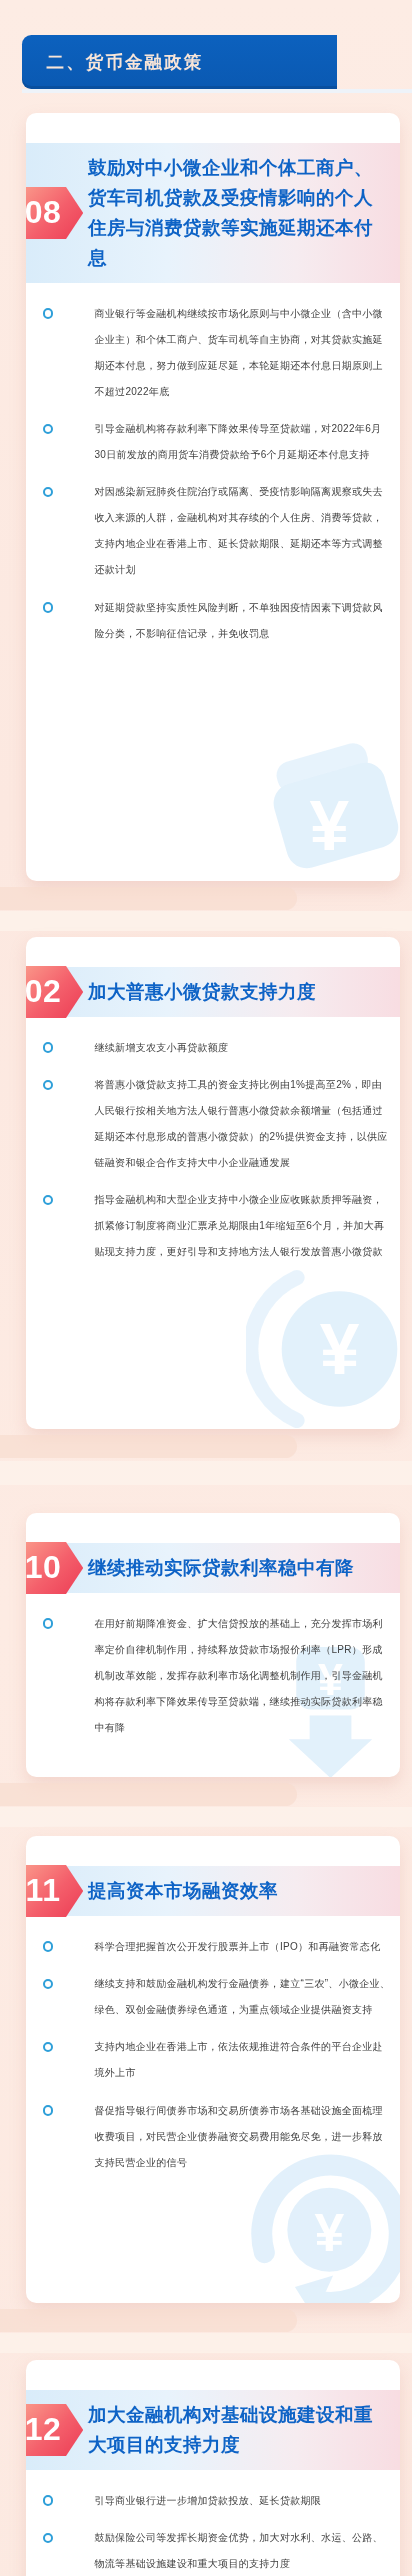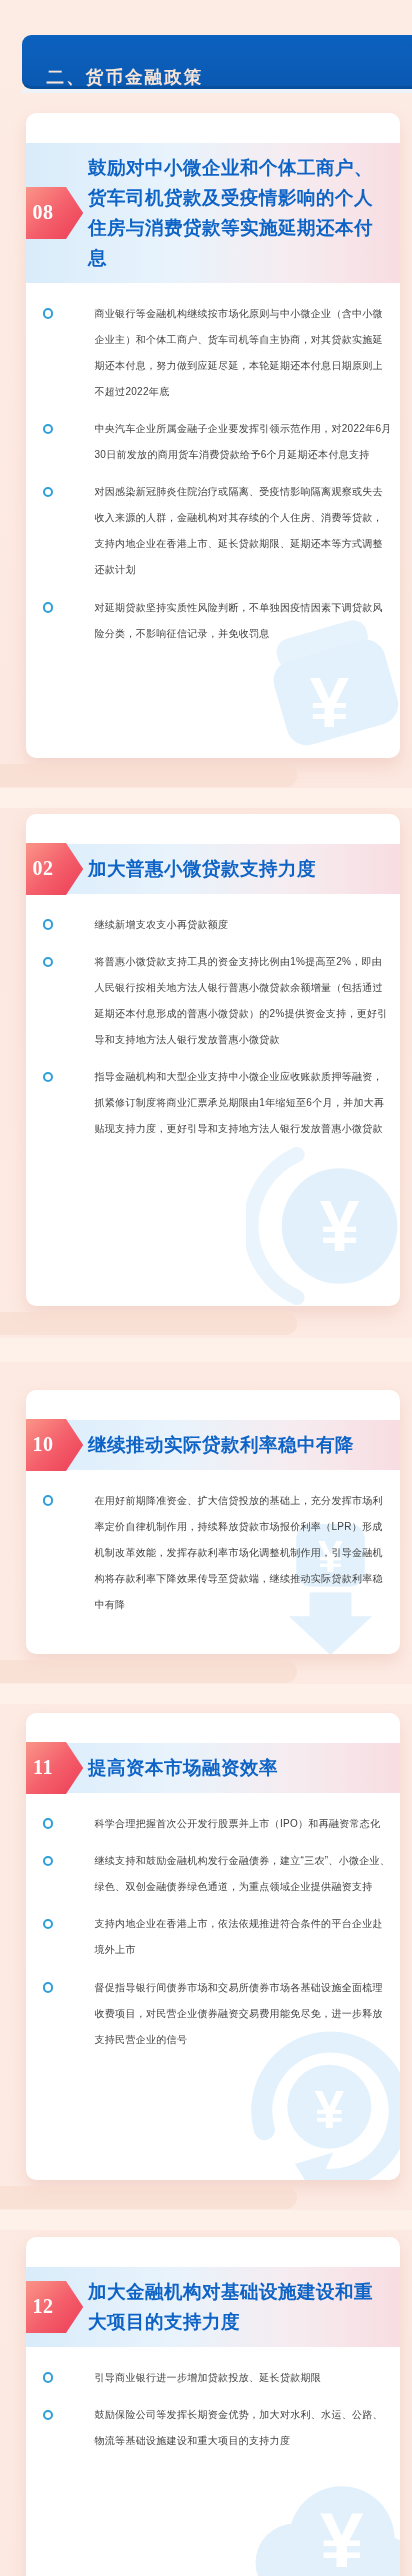--- a/index.html
+++ b/index.html
@@ -3,24 +3,24 @@
 <meta charset="utf-8">
 <style>
   html,body{margin:0;padding:0;}
   body{
     width:412px;height:2687px;position:relative;overflow:hidden;
     background:linear-gradient(180deg,#fdece4 0%,#fce8e0 30%,#fdebe3 60%,#fcE9e1 100%);
     font-family:"Liberation Sans","DejaVu Sans",sans-serif;
   }
   
   .banner{
-    margin:35px 0 0 21.6px;height:54px;width:391px;box-sizing:border-box;
+    margin:35px 0 0 21.6px;height:54px;width:315px;box-sizing:border-box;
     background:linear-gradient(180deg,#0c61be,#0a59b2);
     border-radius:9.3px 0 0 9.3px;
-    display:flex;align-items:flex-end;
+    display:flex;align-items:center;
     box-shadow:inset 0 -3.1px 0 rgba(7,64,130,.40);
   }
   .banner-title{
     color:#f8e5d8;font-size:17.5px;font-weight:900;letter-spacing:2.1px;
     padding-left:25px;
   }
   .banner-underline{height:4.1px;width:391px;margin-left:21.6px;background:#ebf4fd;opacity:.85;}
   .gap0{height:19.6px;}
   
   .card{
@@ -39,23 +39,22 @@
     line-height:30px;letter-spacing:0.5px;
   }
   .badge{
     position:absolute;left:-8.8px;top:50%;transform:translateY(-50%);
     width:66px;height:52px;
     background:linear-gradient(135deg,#fb9e8d 0%,#f45f6b 55%,#ec3d55 100%);
     clip-path:polygon(0 0,74% 0,100% 50%,74% 100%,0 100%);
     display:flex;align-items:center;justify-content:center;
   }
   .badge-number{
-    color:#ffffff;font-size:20px;font-weight:800;letter-spacing:0.5px;
+    color:#ffffff;font-size:32px;font-weight:800;letter-spacing:0.5px;
     padding-right:14.4px;
-    font-family:Liberation Serif, serif;
   }
   
   .bullets{
     list-style:none;margin:17.5px 0 0 0;padding:0 7.7px 0 16.5px;
     position:relative;z-index:2;
   }
   .bullets li{
     position:relative;padding-left:52px;
     color:#3f3f3f;font-size:10px;line-height:26px;letter-spacing:0.3px;
   }
@@ -77,30 +76,30 @@
 </head>
 <body>
 
 <header class="banner">
   <span class="banner-title">二、货币金融政策</span>
 </header>
 <div class="banner-underline"></div>
 <div class="gap0"></div>
 
 <main id="cards">
-    <article class="card" style="height: 645px;">
+    <article class="card" style="height: 768px;">
       <div class="band">
         <h2 class="band-title">鼓励对中小微企业和个体工商户、货车司机贷款及受疫情影响的个人住房与消费贷款等实施延期还本付息</h2>
         <div class="badge">
           <span class="badge-number">08</span>
         </div>
       </div>
       <ul class="bullets">
         <li>商业银行等金融机构继续按市场化原则与中小微企业（含中小微企业主）和个体工商户、货车司机等自主协商，对其贷款实施延期还本付息，努力做到应延尽延，本轮延期还本付息日期原则上不超过2022年底</li>
-        <li>中央汽车企业所属金融子企业要发挥引领示范作用，对2022年6月30日前发放的商用货车消费贷款给予6个月延期还本付息支持</li>
+        <li>引导金融机构将存款利率下降效果传导至贷款端，对2022年6月30日前发放的商用货车消费贷款给予6个月延期还本付息支持</li>
         <li>对因感染新冠肺炎住院治疗或隔离、受疫情影响隔离观察或失去收入来源的人群，金融机构对其存续的个人住房、消费等贷款，支持内地企业在香港上市、延长贷款期限、延期还本等方式调整还款计划</li>
         <li>对延期贷款坚持实质性风险判断，不单独因疫情因素下调贷款风险分类，不影响征信记录，并免收罚息</li>
       </ul>
       <div class="watermark" style="height: 155px; width: 155px; right: -10.3px; bottom: 0px;"><svg viewBox="0 0 100 100" xmlns="http://www.w3.org/2000/svg">
           <g transform="rotate(-16 50 50)">
             <rect x="20" y="16" width="60" height="20" rx="9" fill="#d9ecfa" opacity="0.85"></rect>
             <rect x="13" y="30" width="74" height="56" rx="13" fill="#d9ecfa"></rect>
           </g>
           <text x="48" y="80" font-size="46" font-weight="bold" text-anchor="middle" fill="#ffffff" font-family="Liberation Sans, DejaVu Sans, sans-serif">¥</text>
         </svg></div>
@@ -111,21 +110,21 @@
     </div>
     <article class="card" style="height: 492px;">
       <div class="band">
         <h2 class="band-title">加大普惠小微贷款支持力度</h2>
         <div class="badge">
           <span class="badge-number">02</span>
         </div>
       </div>
       <ul class="bullets">
         <li>继续新增支农支小再贷款额度</li>
-        <li>将普惠小微贷款支持工具的资金支持比例由1%提高至2%，即由人民银行按相关地方法人银行普惠小微贷款余额增量（包括通过延期还本付息形成的普惠小微贷款）的2%提供资金支持，更好引导和支持地方法人银行发放普惠小微贷款</li>
+        <li>将普惠小微贷款支持工具的资金支持比例由1%提高至2%，即由人民银行按相关地方法人银行普惠小微贷款余额增量（包括通过延期还本付息形成的普惠小微贷款）的2%提供资金支持，以供应链融资和银企合作支持大中小企业融通发展</li>
         <li>指导金融机构和大型企业支持中小微企业应收账款质押等融资，抓紧修订制度将商业汇票承兑期限由1年缩短至6个月，并加大再贴现支持力度，更好引导和支持地方法人银行发放普惠小微贷款</li>
       </ul>
       <div class="watermark" style="height: 170px; width: 170px; right: -15.5px; bottom: -5.2px;"><svg viewBox="0 0 100 100" xmlns="http://www.w3.org/2000/svg">
           <path d="M30 92 A46 46 0 0 1 30 8" stroke="#d9ecfa" stroke-width="9" fill="none" stroke-linecap="round" opacity="0.8"></path>
           <circle cx="55" cy="50" r="34" fill="#d9ecfa"></circle>
           <text x="55" y="65" font-size="42" font-weight="bold" text-anchor="middle" fill="#ffffff" font-family="Liberation Sans, DejaVu Sans, sans-serif">¥</text>
         </svg></div>
     </article>
     <div class="gap" style="height: 84px;">
       <div class="s1"></div>

